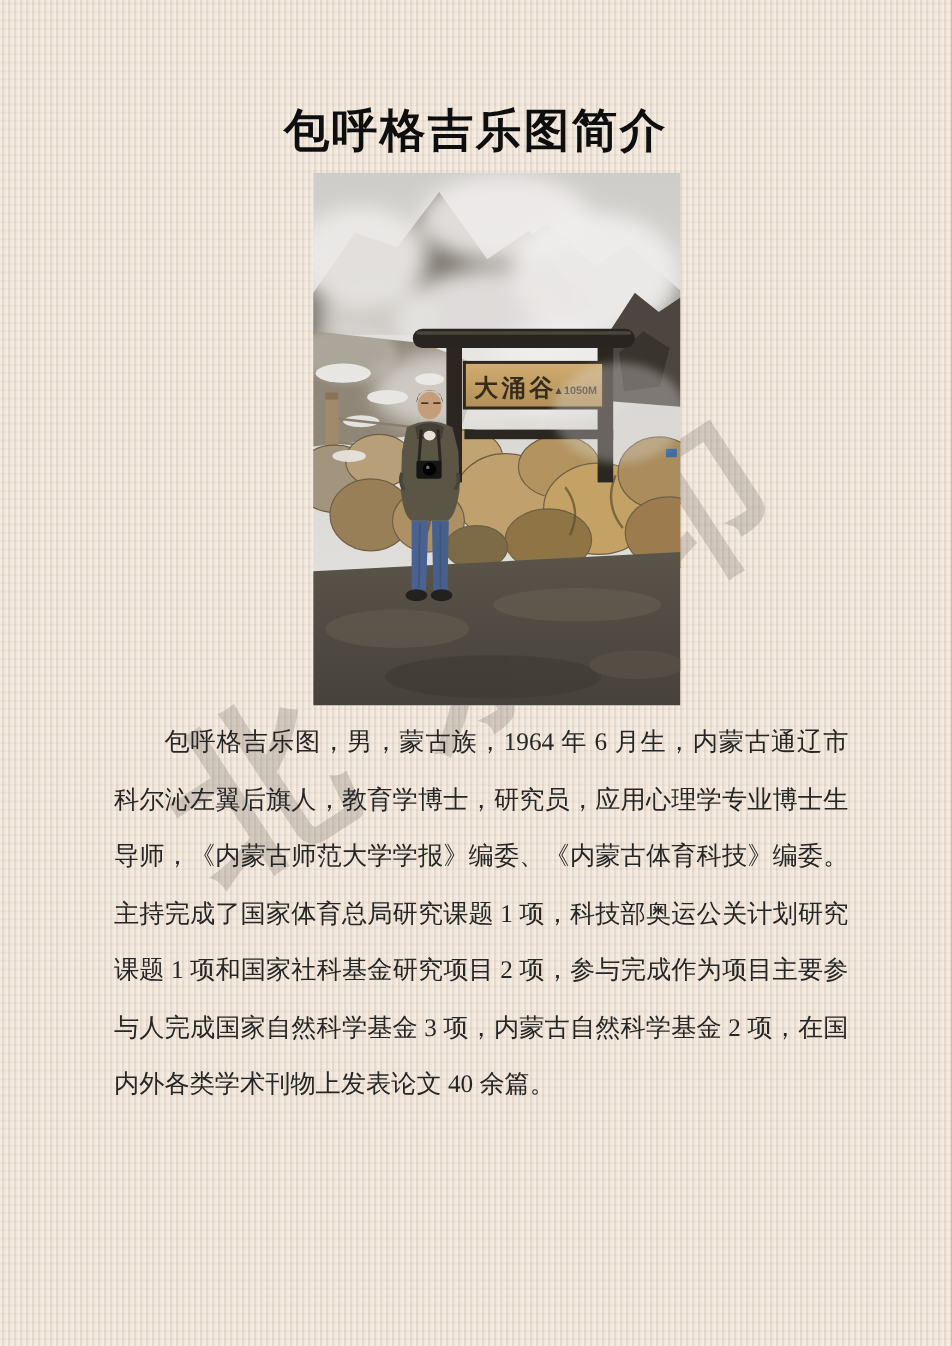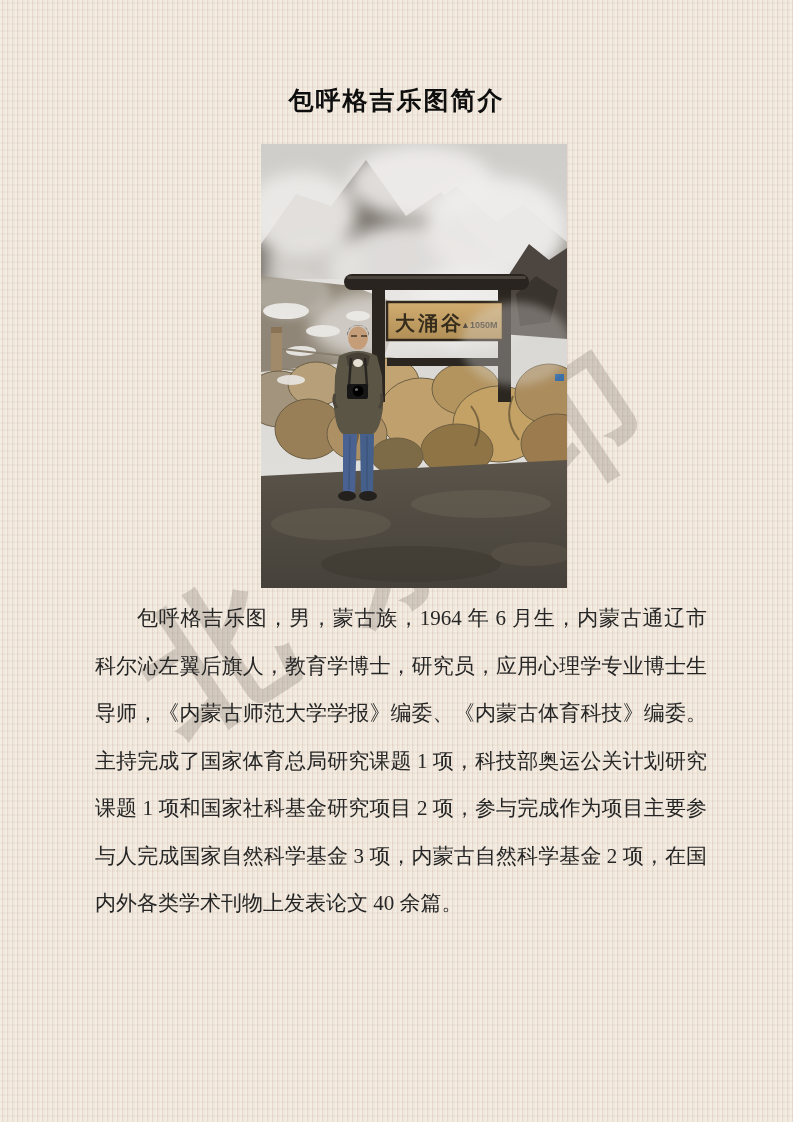--- a/index.html
+++ b/index.html
@@ -27,21 +27,21 @@
     z-index:1;
     pointer-events:none;
     font-family:"Liberation Serif", serif;
   }
   .title{
     position:absolute;
     left:0; top:84px;
     width:793px;
     margin:0;
     text-align:center;
-    font-size:25px;
+    font-size:38px;
     font-weight:700;
     letter-spacing:2px;
     color:#0e0e0e;
     z-index:3;
   }
   .photo{
     position:absolute;
     left:261px; top:144px;
     width:306px; height:444px;
     margin:0;

